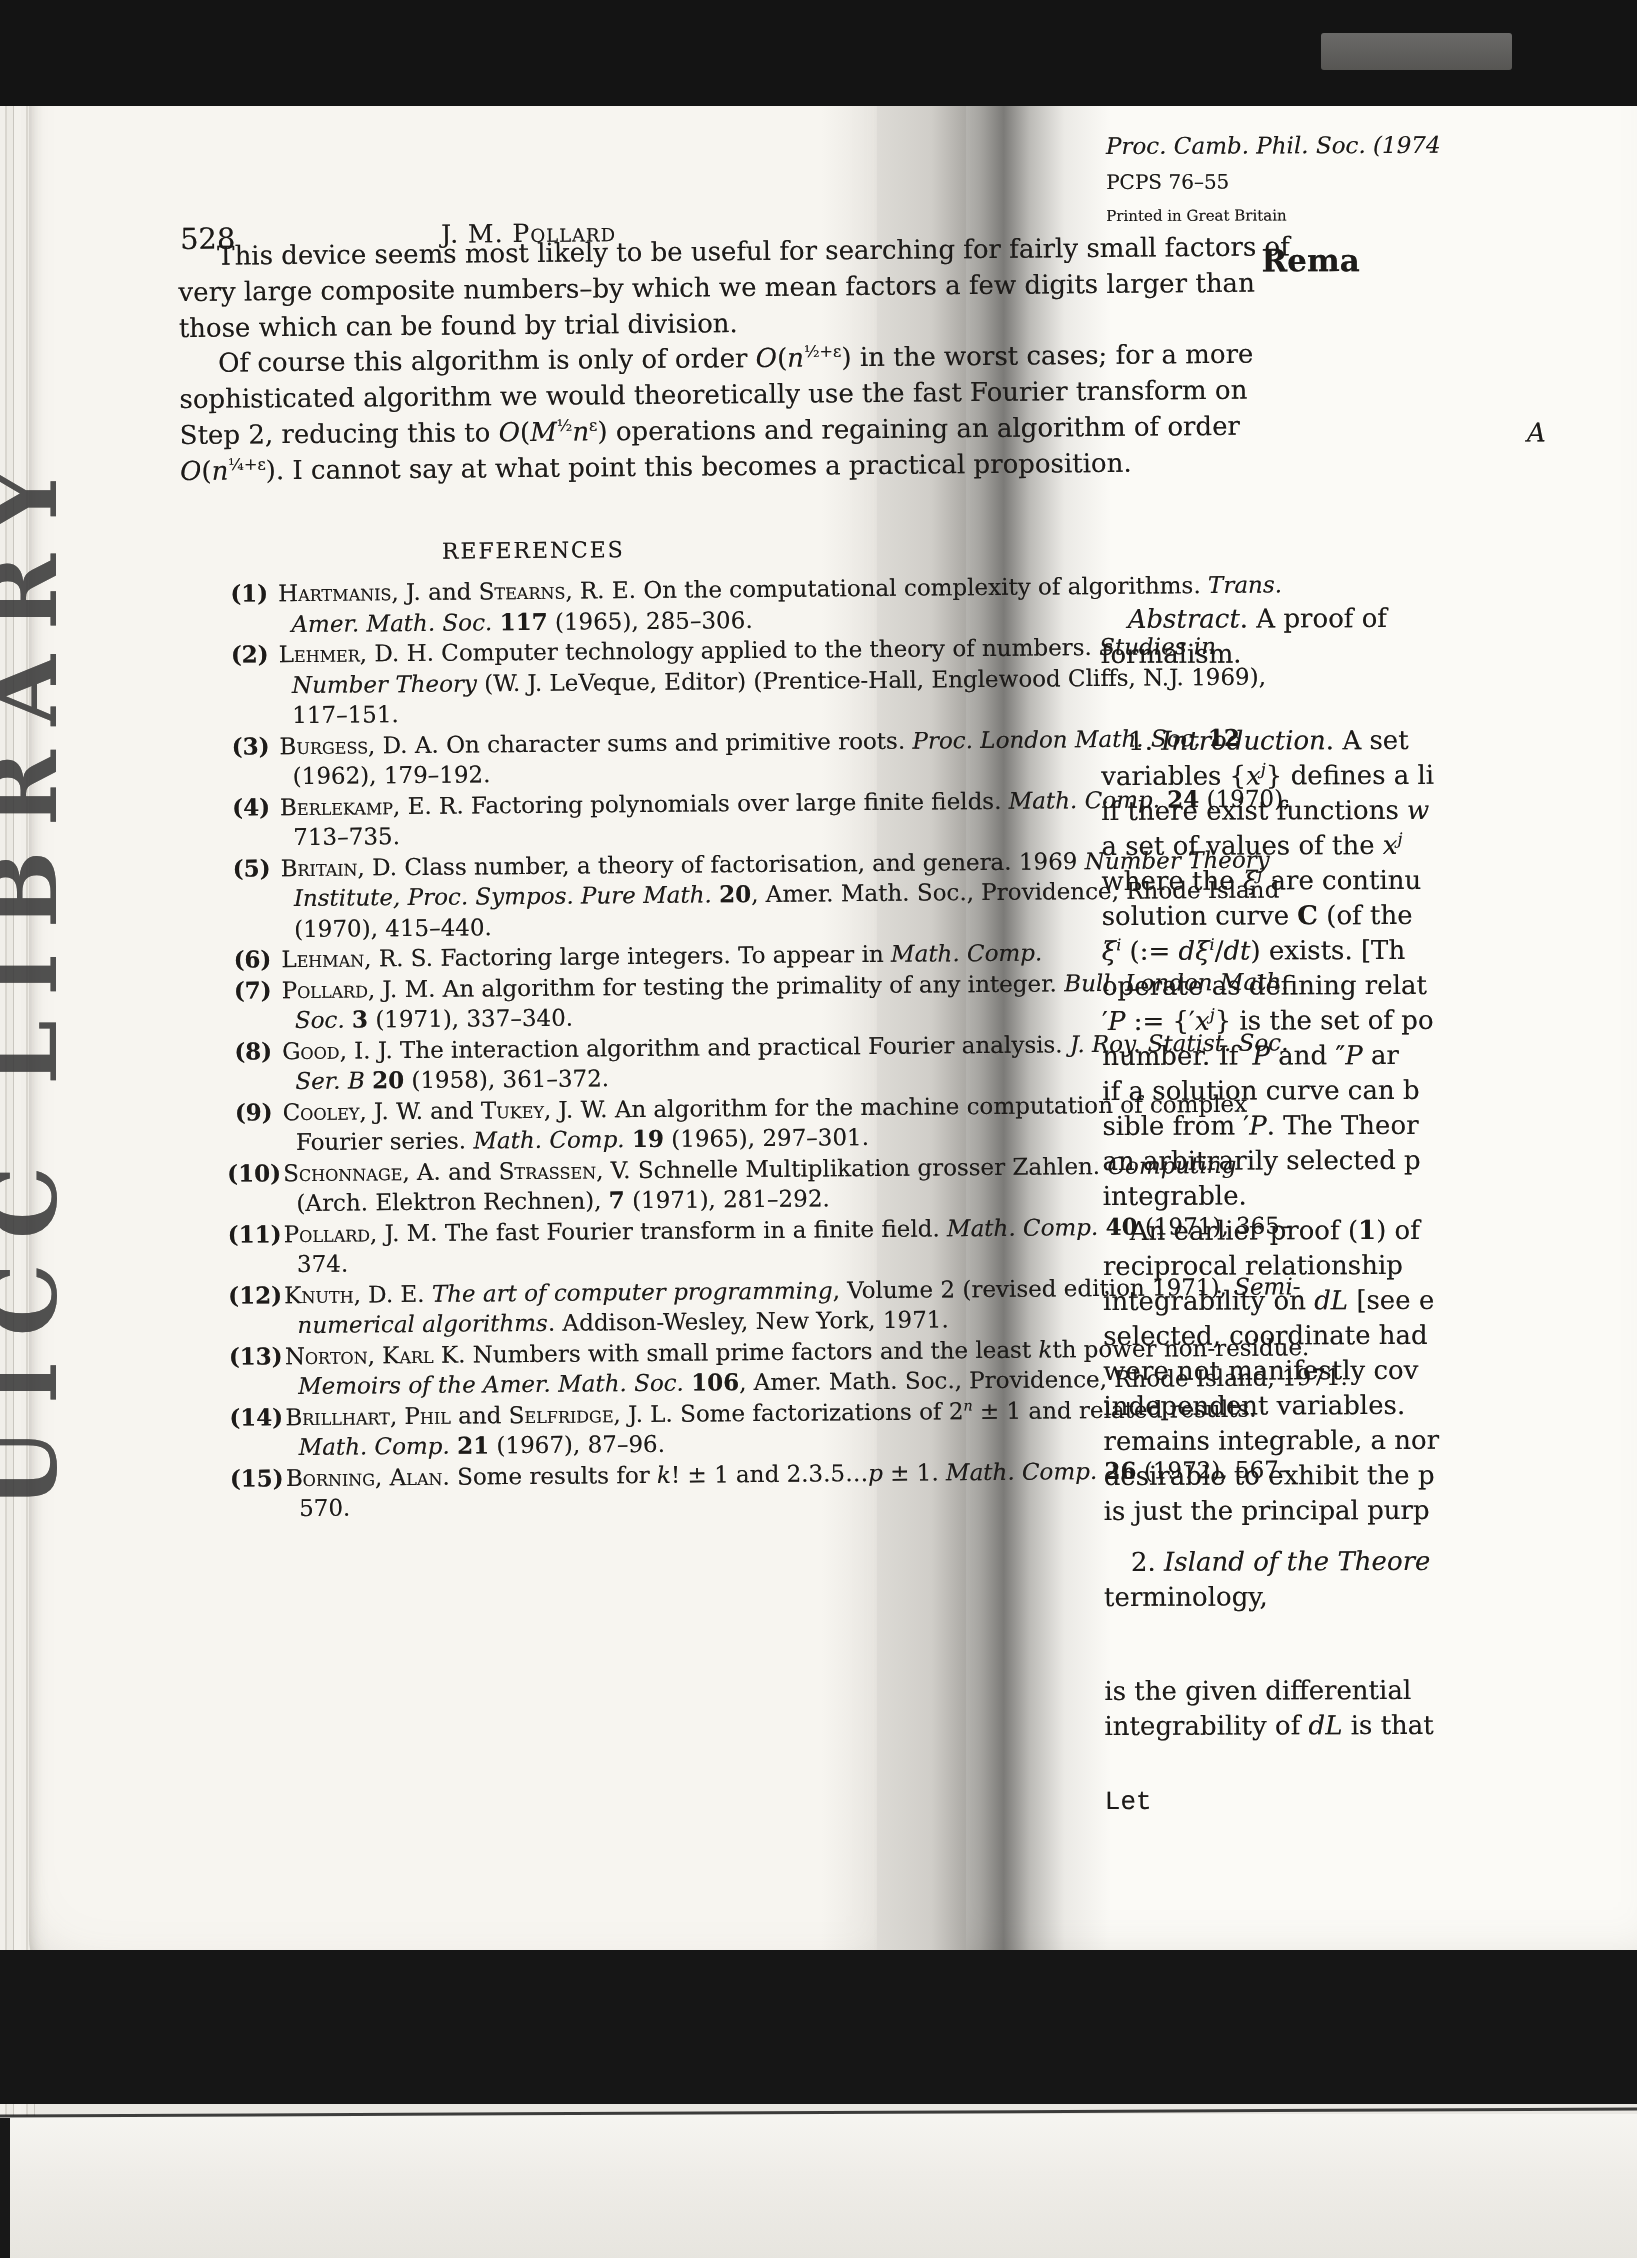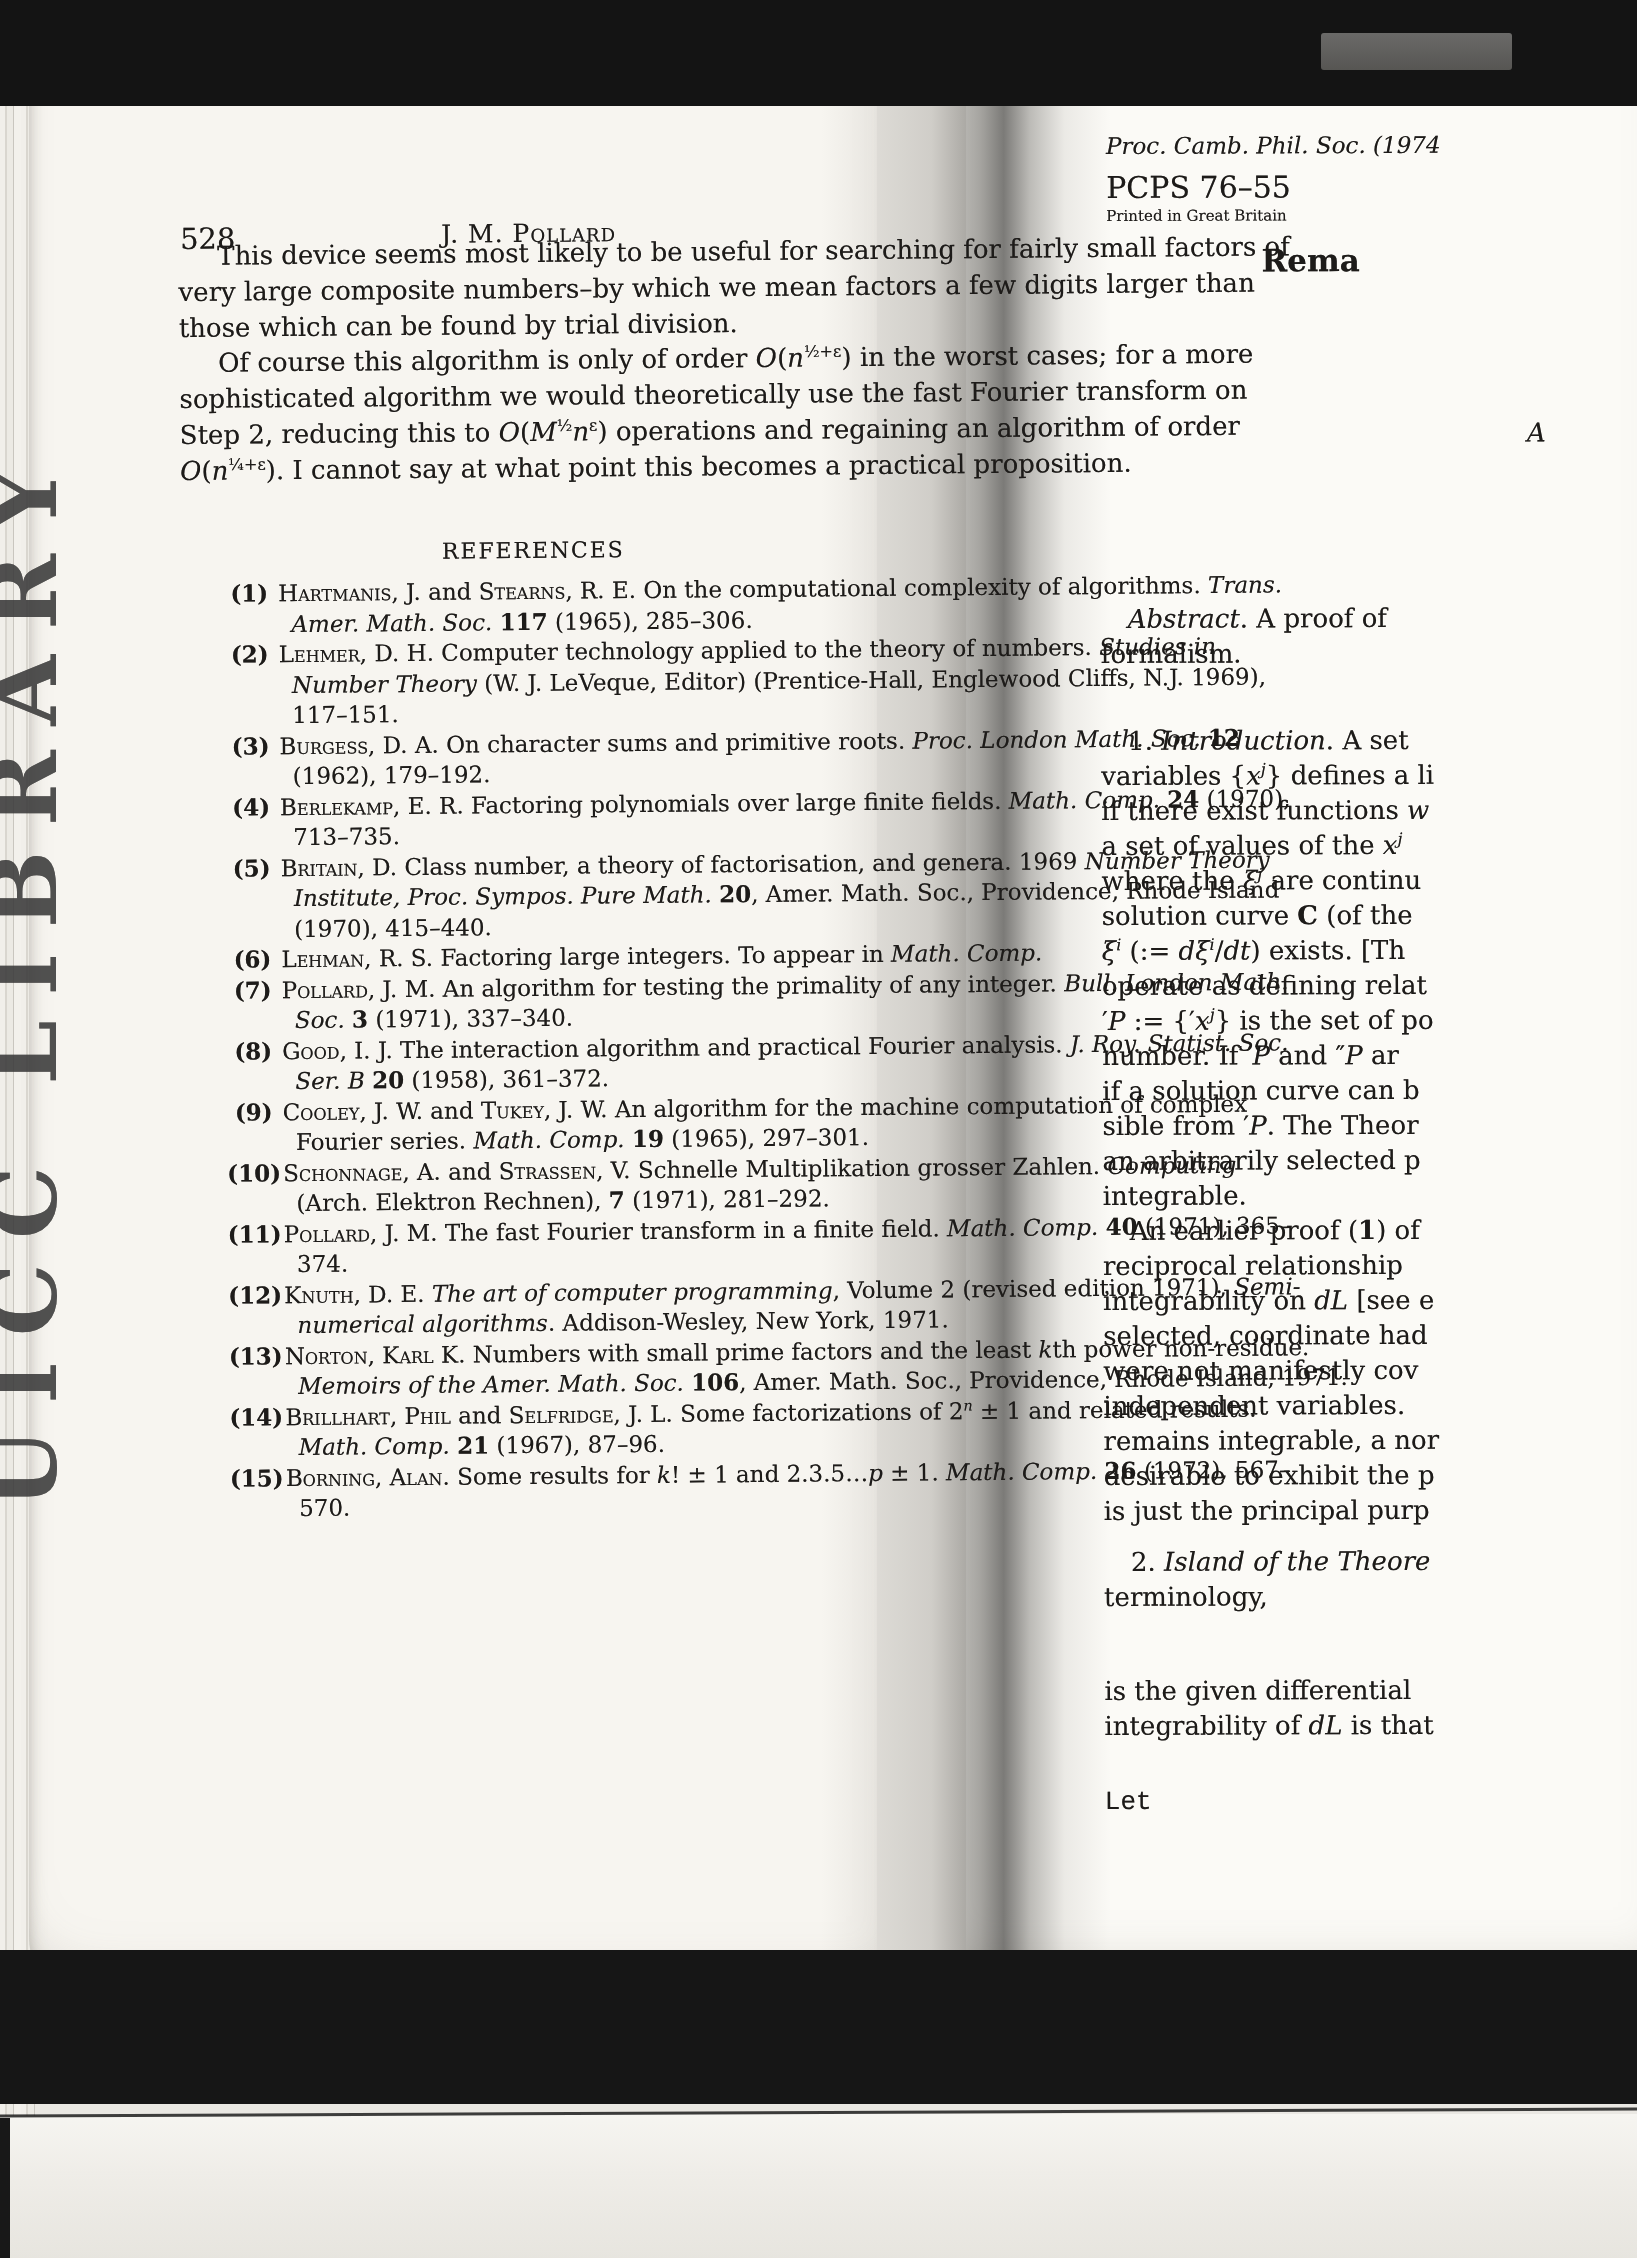--- a/index.html
+++ b/index.html
@@ -47,21 +47,21 @@
   .ref-item{position:relative;}
   .ref-num{position:absolute;left:39px;width:46px;text-align:right;font-weight:700;}
   .rline{padding-left:95px;white-space:nowrap;}
   .rline.cont{padding-left:108px;}
   .sc{font-variant:small-caps;}
   sup{font-size:62%;vertical-align:super;line-height:0;}
 
   
   .rp-wrap{position:absolute;inset:0;transform:rotate(-0.2deg);transform-origin:1101px 145px;}
   .rp-journal{position:absolute;left:1106px;top:133px;font-size:23px;font-style:italic;}
-  .rp-code{position:absolute;left:1106px;top:170px;font-size:30px;}
+  .rp-code{position:absolute;left:1106px;top:170px;font-size:20px;}
   .rp-printed{position:absolute;left:1106px;top:207px;font-size:15px;}
   .rp-title{position:absolute;left:1261px;top:243px;font-size:31px;font-weight:700;}
   .rp-author{position:absolute;left:1526px;top:419px;font-size:26px;font-style:italic;}
   .rp-block{position:absolute;left:1099px;width:579px;font-size:26px;line-height:35px;}
   .rp-block .tline{white-space:nowrap;}
   .rp-abstract{top:602px;}
   .rp-intro{top:724px;}
   .rp-para2{top:1214px;}
   .rp-sec2{top:1545px;}
   .rp-given{top:1674px;line-height:35px;}

